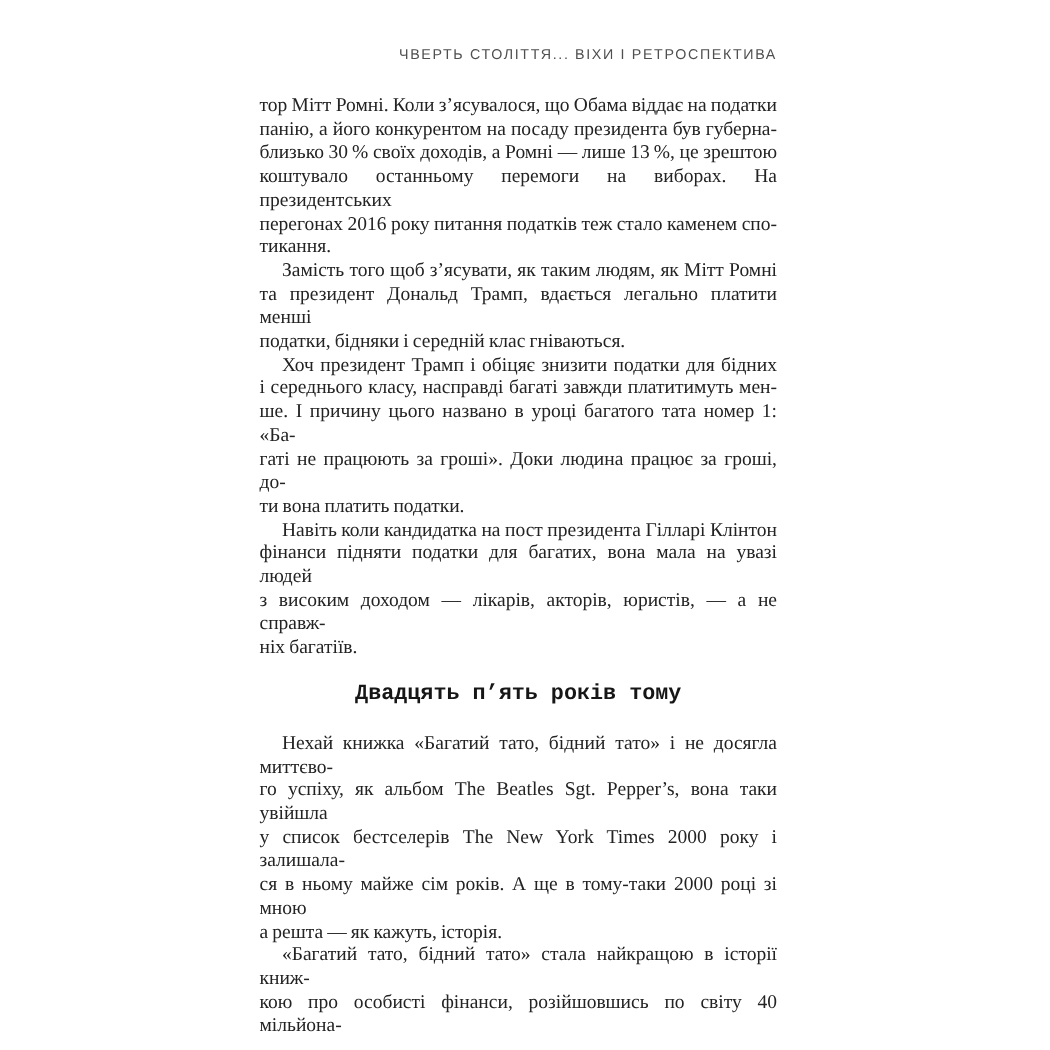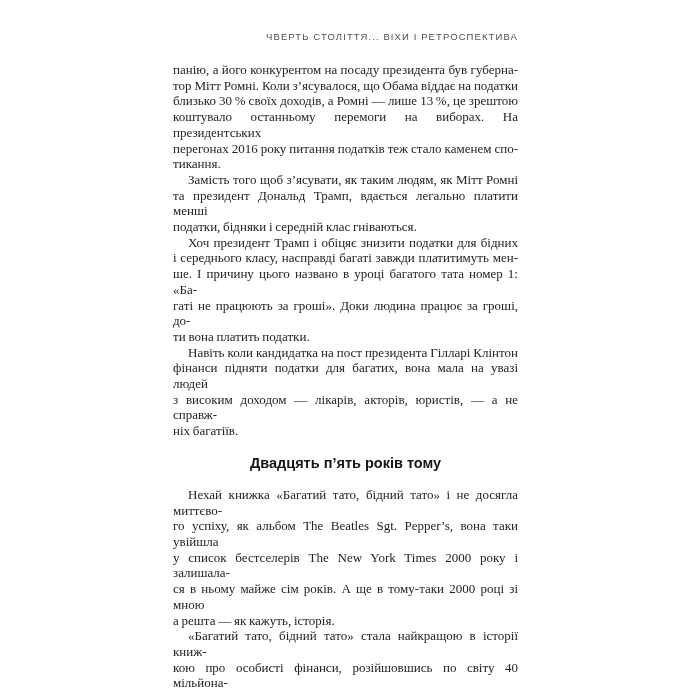--- a/index.html
+++ b/index.html
@@ -33,39 +33,39 @@
     line-height: 15.7px;
     color: #232323;
     text-align: justify;
     text-align-last: justify;
     word-spacing: -0.5px;
   }
   .line.last { text-align-last: left; }
   .line.first { text-indent: 15px; }
   .it { }
   .section-heading {
-    font-family: Liberation Sans, sans-serif;
+    font-family: Liberation Mono, monospace;
     font-weight: 700;
     font-size: 14.5px;
     line-height: 17px;
     text-align: center;
     color: #161616;
     margin: 16px 0 15px 0;
   }
 </style>
 </head>
 <body>
 
 <div class="screen">
   <div class="column">
     <div class="running-head">ЧВЕРТЬ СТОЛІТТЯ... ВІХИ І РЕТРОСПЕКТИВА</div>
     <div id="blocks">
         <div class="para">
+          <div class="line"><span>тор Мітт Ромні. Коли з’ясувалося, що Обама віддає на податки</span></div>
           <div class="line"><span>панію, а його конкурентом на посаду президента був губерна-</span></div>
-          <div class="line"><span>тор Мітт Ромні. Коли з’ясувалося, що Обама віддає на податки</span></div>
           <div class="line"><span>близько 30 % своїх доходів, а Ромні — лише 13 %, це зрештою</span></div>
           <div class="line"><span>коштувало останньому перемоги на виборах. На президентських</span></div>
           <div class="line"><span>перегонах 2016 року питання податків теж стало каменем спо-</span></div>
           <div class="line last"><span>тикання.</span></div>
         </div>
         <div class="para">
           <div class="line first"><span>Замість того щоб з’ясувати, як таким людям, як Мітт Ромні</span></div>
           <div class="line"><span>та президент Дональд Трамп, вдається </span><span class="it">легально</span><span> платити менші</span></div>
           <div class="line last"><span>податки, бідняки і середній клас гніваються.</span></div>
         </div>

